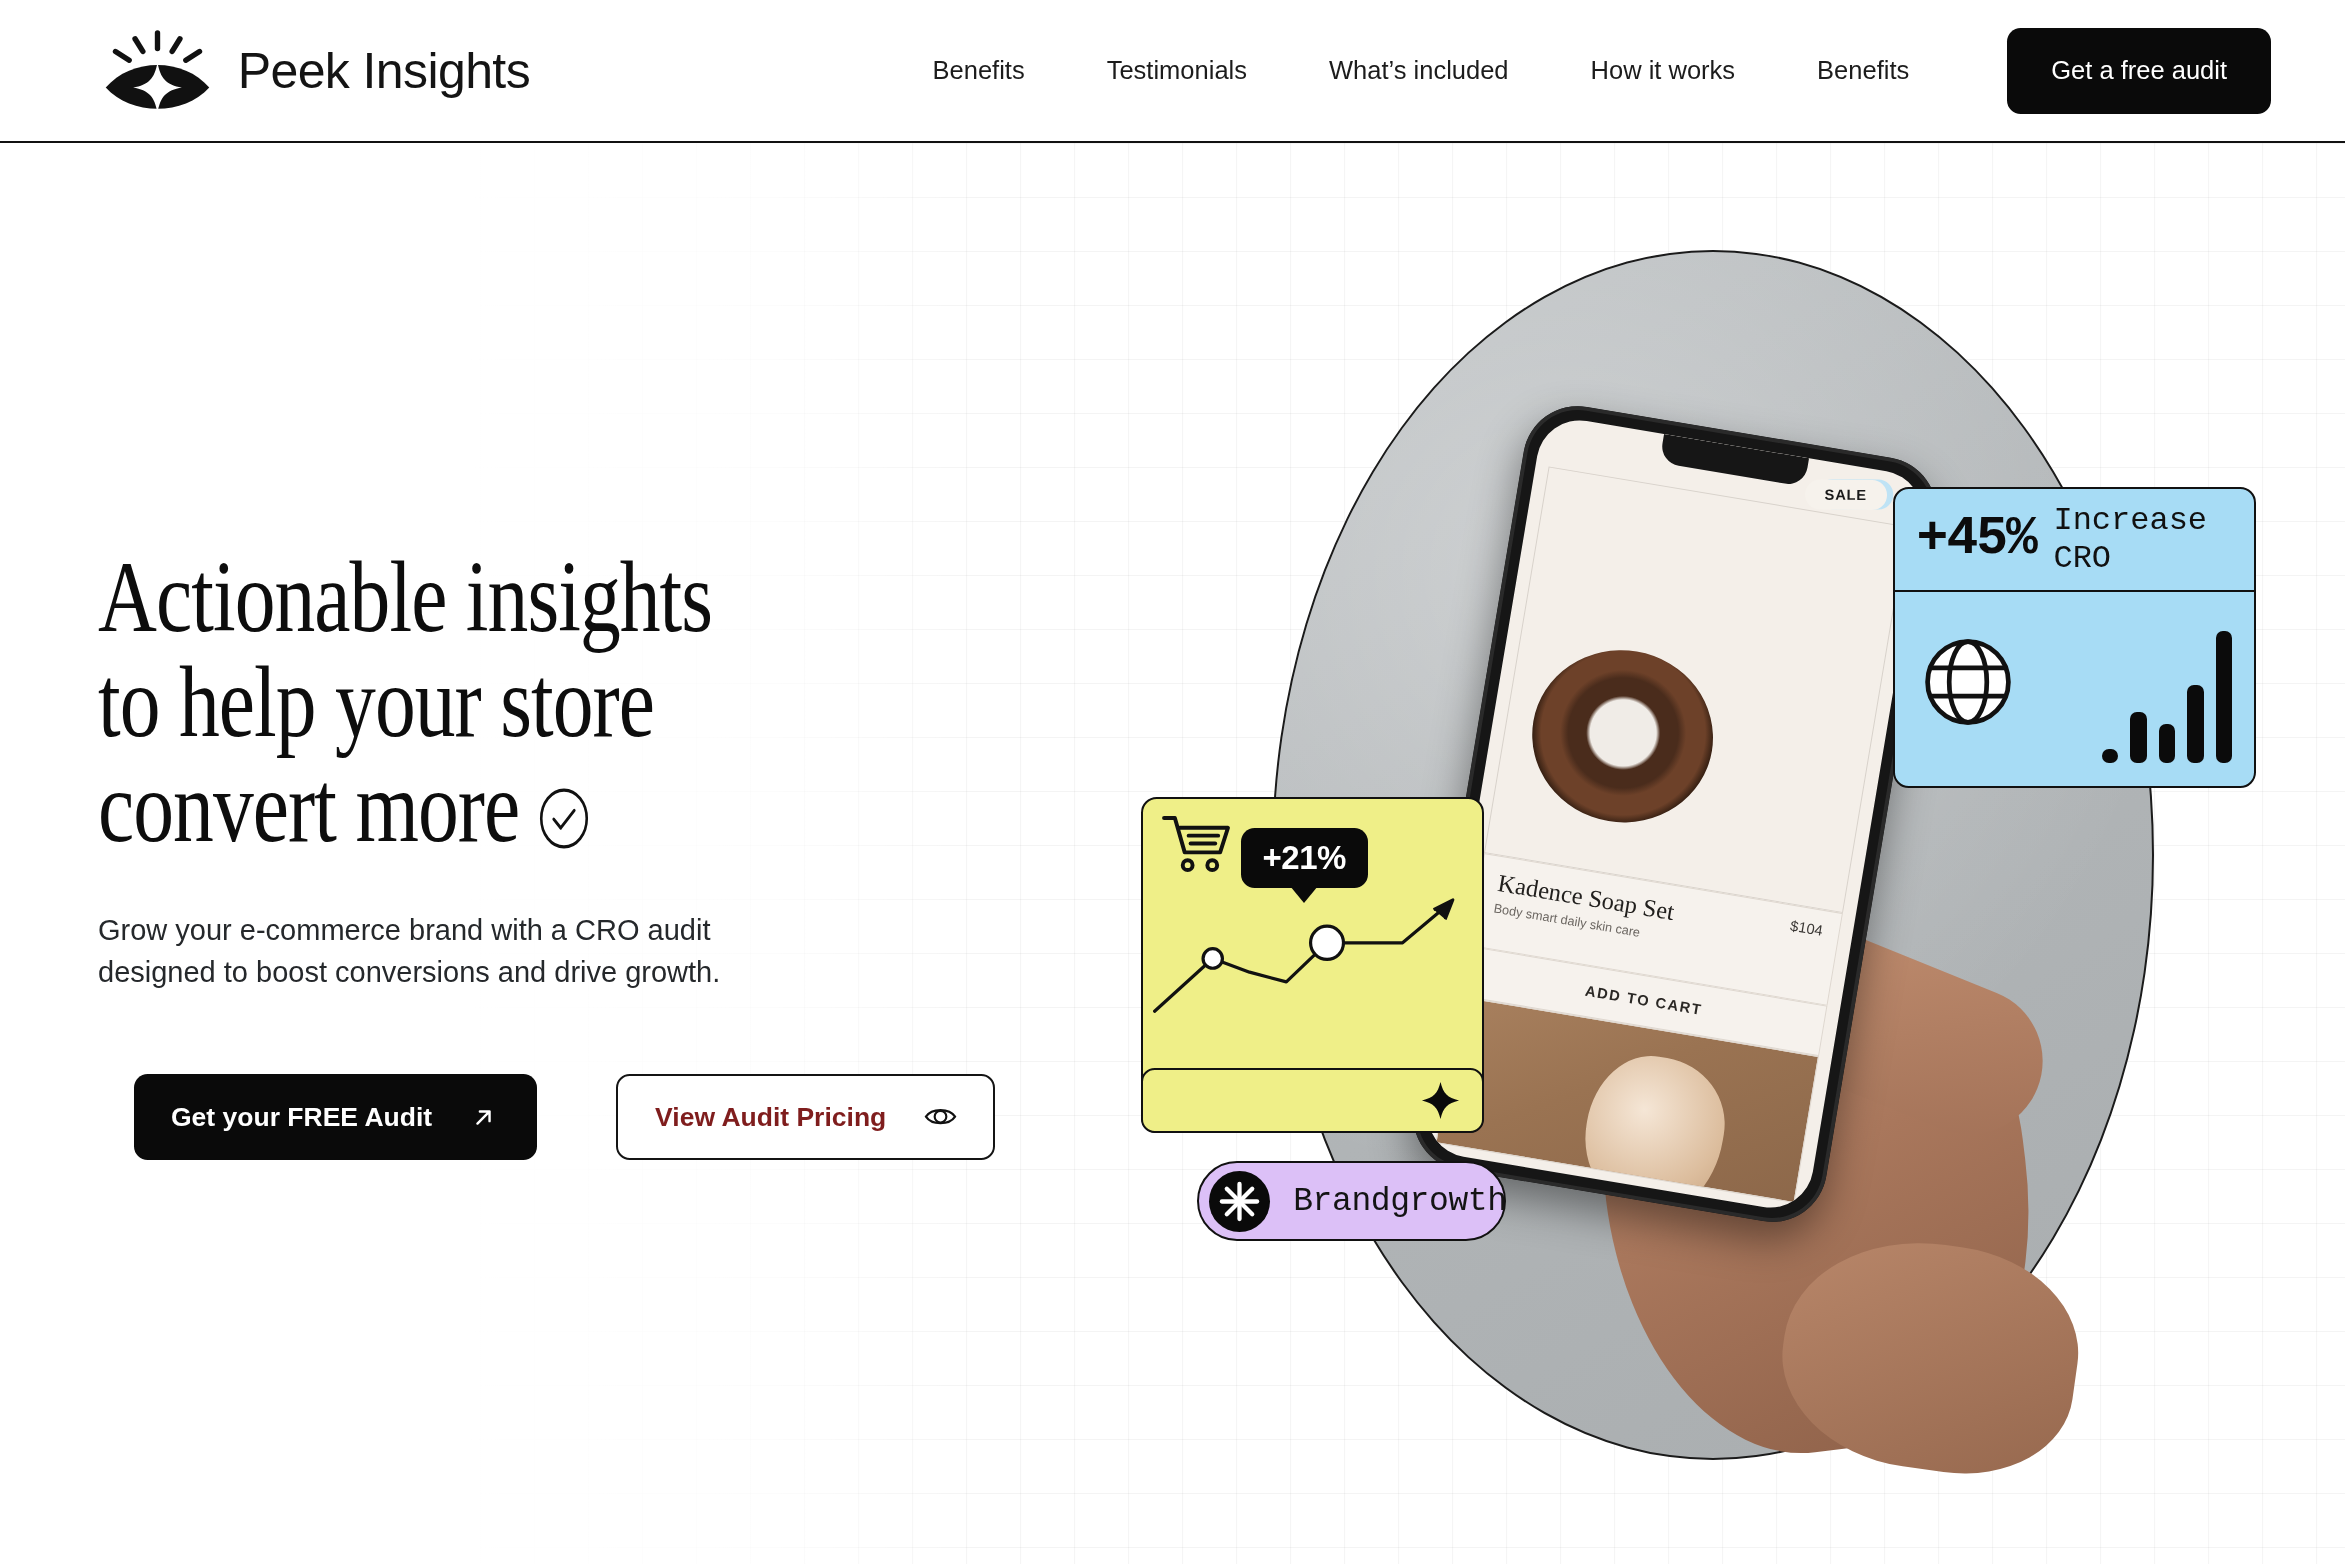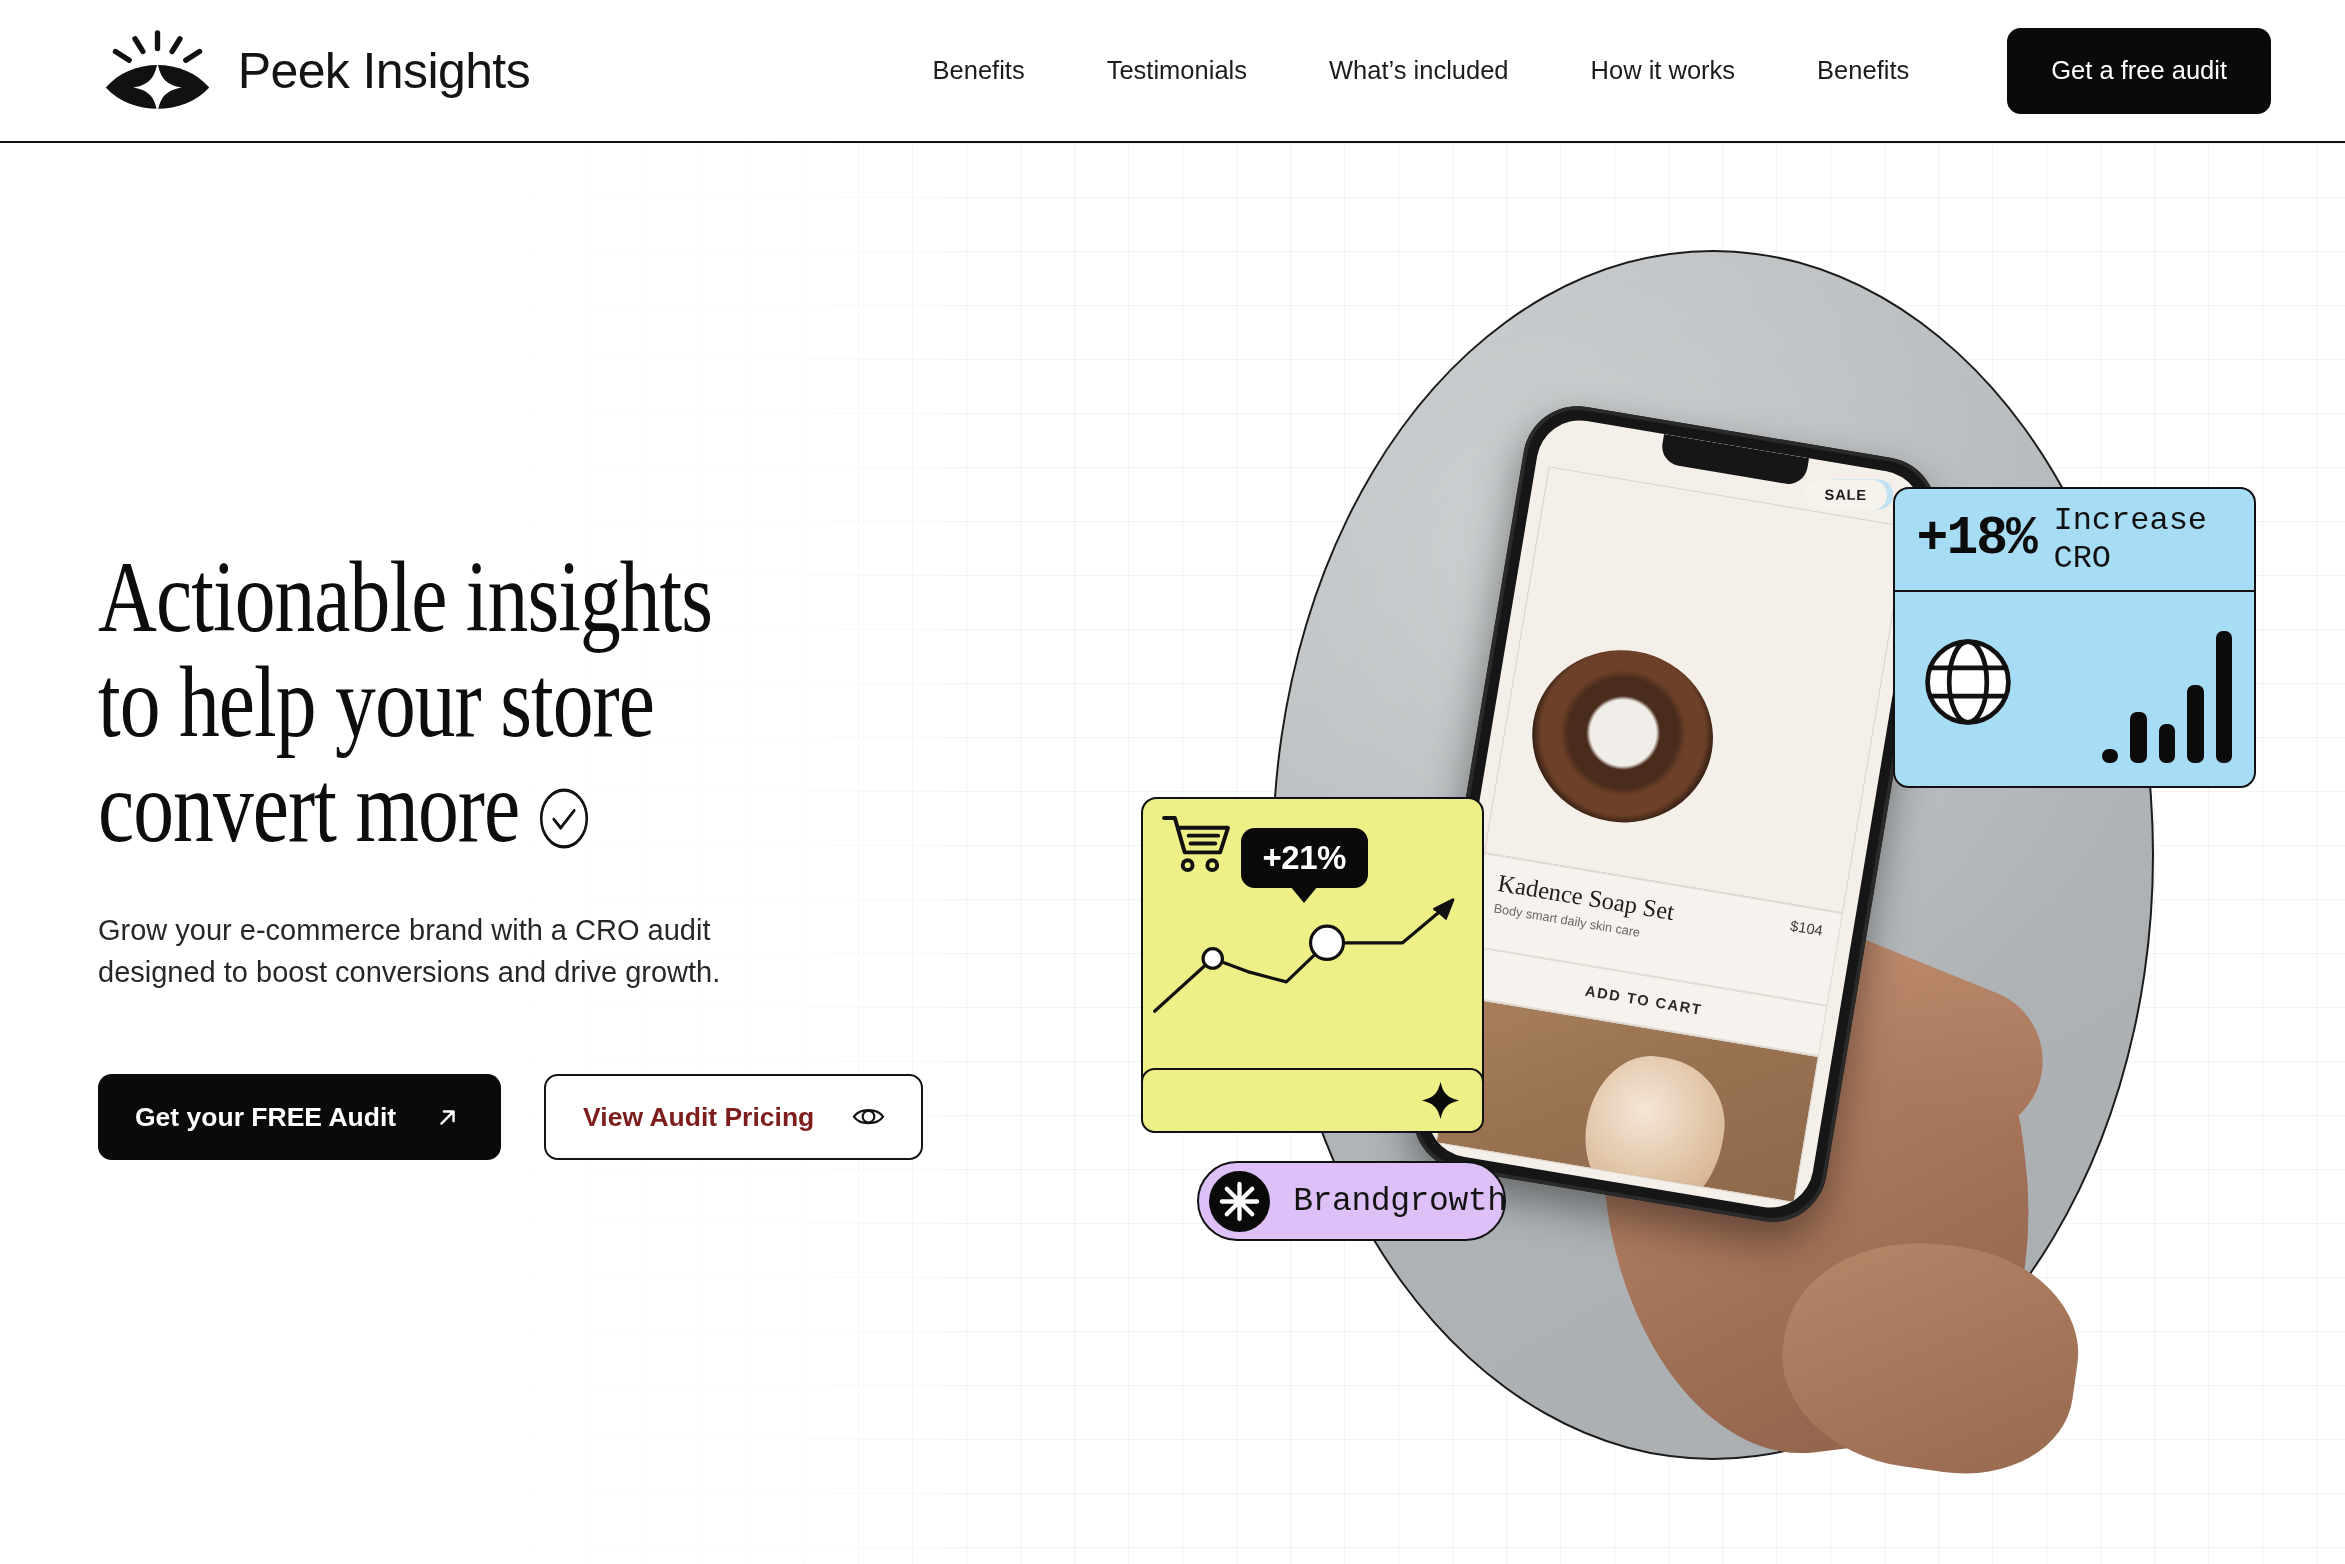--- a/index.html
+++ b/index.html
@@ -72,20 +72,21 @@
   .subhead{
     margin-top:51px;
     font-size:29px; line-height:1.43; color:#25282b; max-width:784px;
   }
   .btn-row{ display:flex; gap:43px; margin-top:81px; align-items:center; }
   .btn{
     display:flex; align-items:center; gap:37px;
     height:86px; border-radius:13.7px; cursor:pointer;
     font-size:26.5px; font-weight:700; white-space:nowrap;
     font-family:"Liberation Sans", sans-serif;
+    margin-left:36px;
   }
   .btn-primary{ background:#0a0a0a; color:#fff; border:none; padding:0 39px 0 37px; }
   .btn-secondary{ background:#fff; color:#7f1d1d; border:2px solid #141414; padding:0 35px 0 37px; }
   .btn svg{ display:block; flex:0 0 auto; }
 
   
   .composition{ position:absolute; left:1215px; top:196px; width:1029px; height:1294px; z-index:10; }
 
   .ellipse{
     position:absolute; left:57px; top:54px; width:882px; height:1210px;
@@ -340,21 +341,21 @@
 
         <div class="prod-img2">
           <div class="foam"></div>
         </div>
         <div class="badge-sale">SALE</div>
       </div>
     </div>
 
     <div class="card-blue">
       <div class="card-blue-top">
-        <span class="blue-pct">+18%</span>
+        <span class="blue-pct">+45%</span>
         <span class="blue-lbl">
           <span>Increase</span><br>
           <span>CRO</span>
         </span>
       </div>
       <div class="card-blue-body">
         <svg class="globe" viewBox="0 0 100 100">
           <circle cx="50" cy="50" r="43" fill="#fff" stroke="#111" stroke-width="5"></circle>
           <ellipse cx="50" cy="50" rx="20" ry="43" fill="none" stroke="#111" stroke-width="5"></ellipse>
           <line x1="9" y1="35" x2="91" y2="35" stroke="#111" stroke-width="5"></line>

